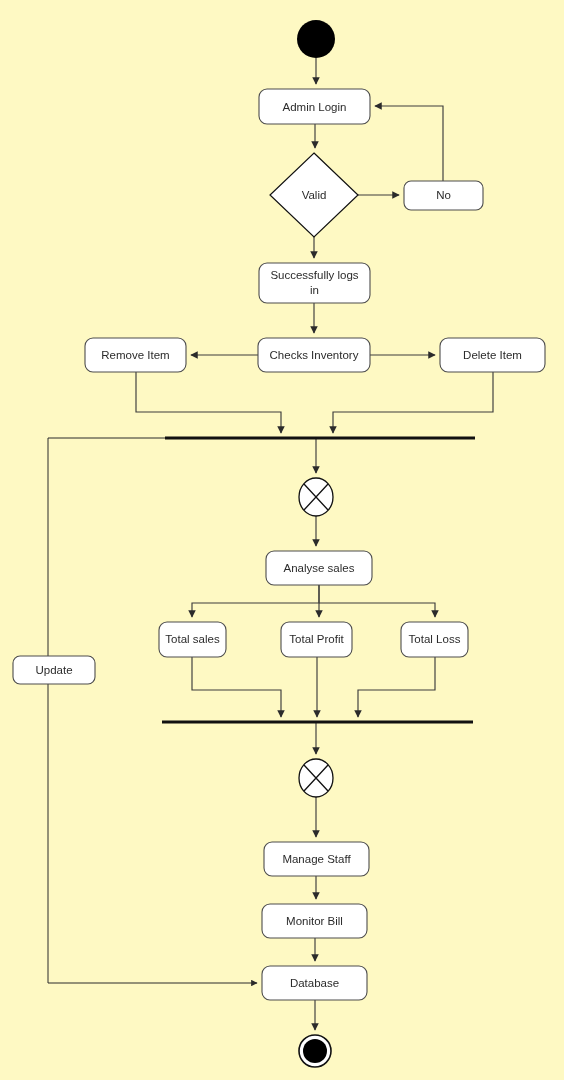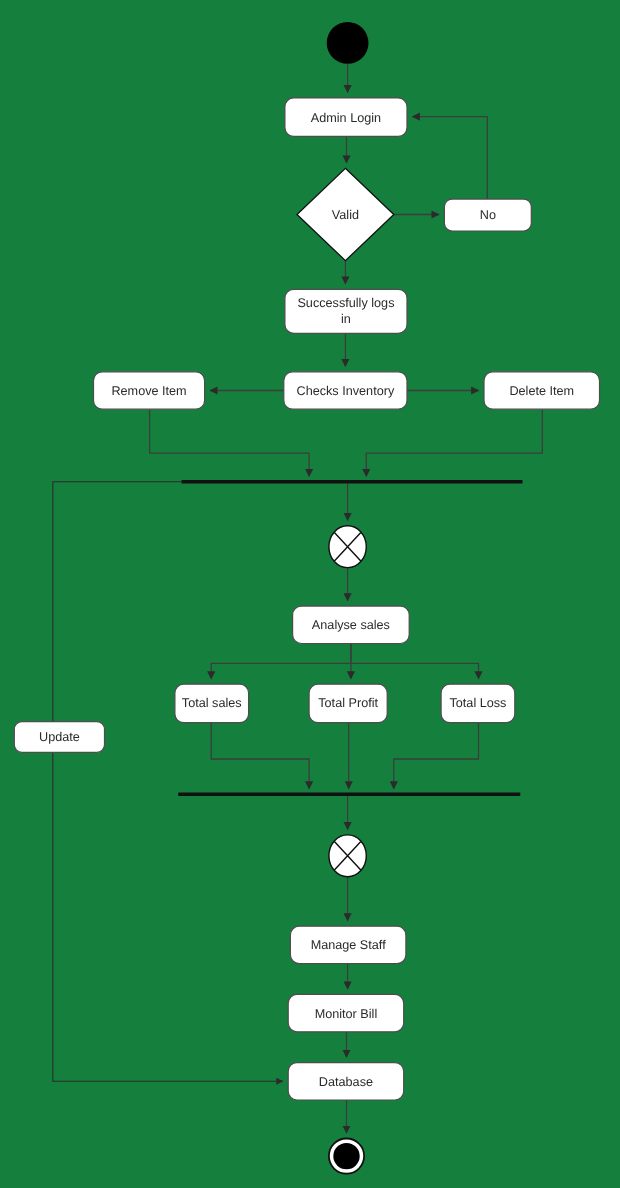--- a/index.html
+++ b/index.html
@@ -11,21 +11,21 @@
   body {
     width: 564px;
     height: 1080px;
     font-family: "Liberation Sans", sans-serif;
     overflow: hidden;
   }
   #diagram-root {
     position: relative;
     width: 564px;
     height: 1080px;
-    background: #15803d;
+    background: #fef9c3;
   }
   svg#activity-diagram {
     display: block;
     width: 564px;
     height: 1080px;
   }
   .node-box {
     fill: #ffffff;
     stroke: #4d4d4d;
     stroke-width: 1.1;

